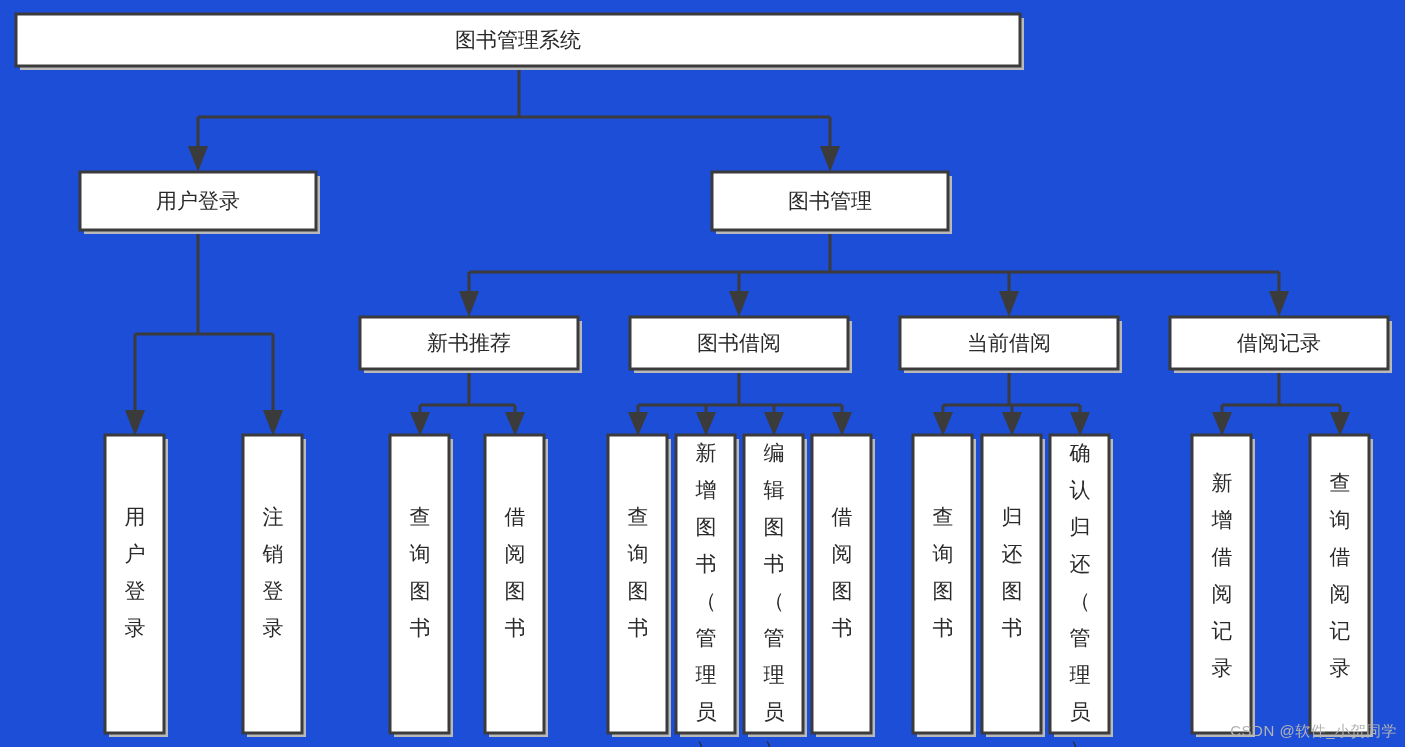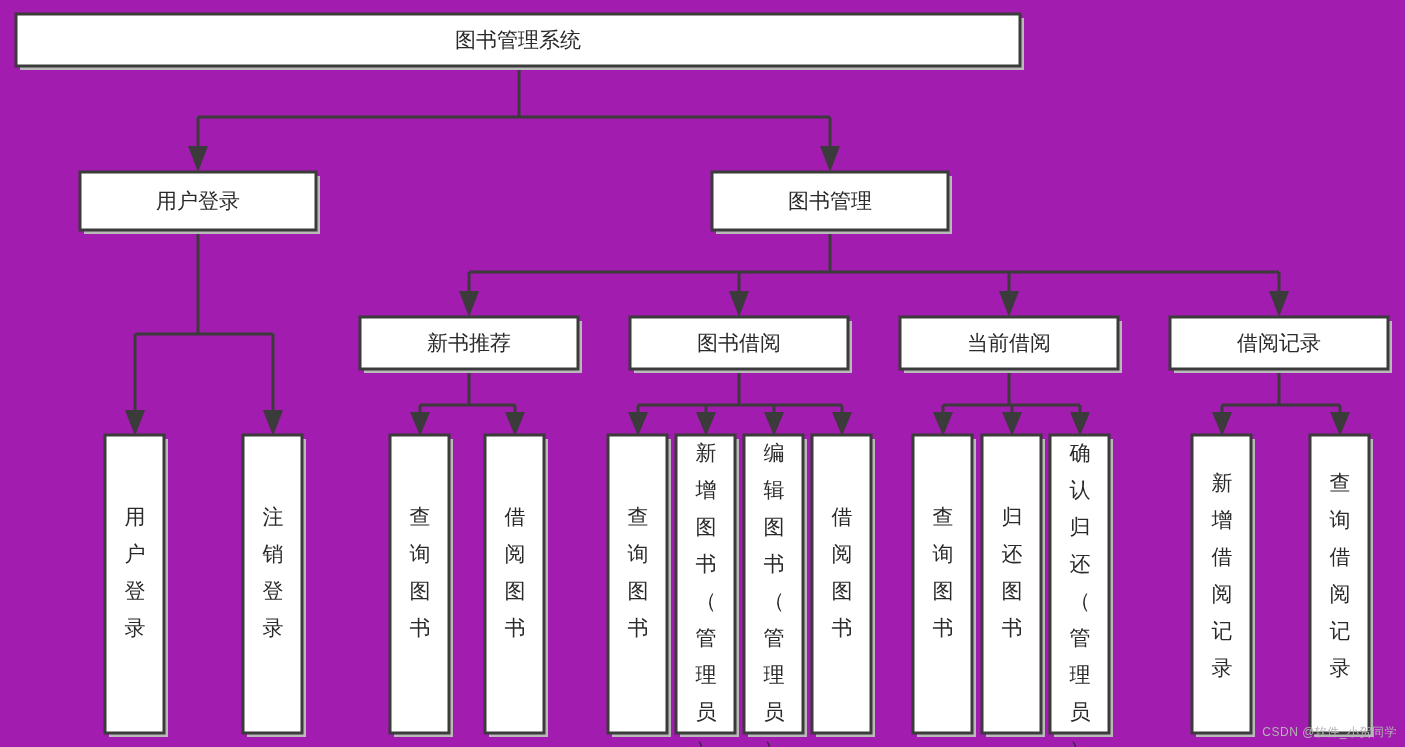--- a/index.html
+++ b/index.html
@@ -1,25 +1,25 @@
 <!DOCTYPE html>
 <html><head>
 <meta charset="utf-8">
 <style>
   html,body{margin:0;padding:0;background:#ffffff;}
   body{font-family:"Liberation Sans","DejaVu Sans",sans-serif;}
-  #stage{position:relative;width:1405px;height:747px;background:#a21caf;overflow:hidden;}
+  #stage{position:relative;width:1405px;height:747px;background:#1d4ed8;overflow:hidden;}
   svg{position:absolute;left:0;top:0;width:1405px;height:747px;}
   .node-box{fill:#ffffff;stroke:#3b3b3b;stroke-width:3;}
   .node-shadow{fill:#b9b9b9;}
   .conn{stroke:#3b3b3b;stroke-width:3;fill:none;stroke-linecap:butt;}
   .arrowhead{fill:#3b3b3b;}
   .label-h{font-size:21px;fill:#2a2a2a;text-anchor:middle;dominant-baseline:middle;}
   .label-v{font-size:21px;fill:#2a2a2a;text-anchor:middle;}
-  .watermark{position:absolute;right:8px;bottom:6px;font-size:12px;color:#b3b3b3;
+  .watermark{position:absolute;right:8px;bottom:6px;font-size:15px;color:#b3b3b3;
              letter-spacing:.5px;white-space:nowrap;}
 </style>
 </head>
 <body>
 
 <div id="stage">
 
   <svg viewBox="0 0 1405 747">
     <defs>
       <marker id="arrow" viewBox="0 0 12 12" refX="6" refY="11" markerWidth="12" markerHeight="12" orient="auto-start-reverse">

